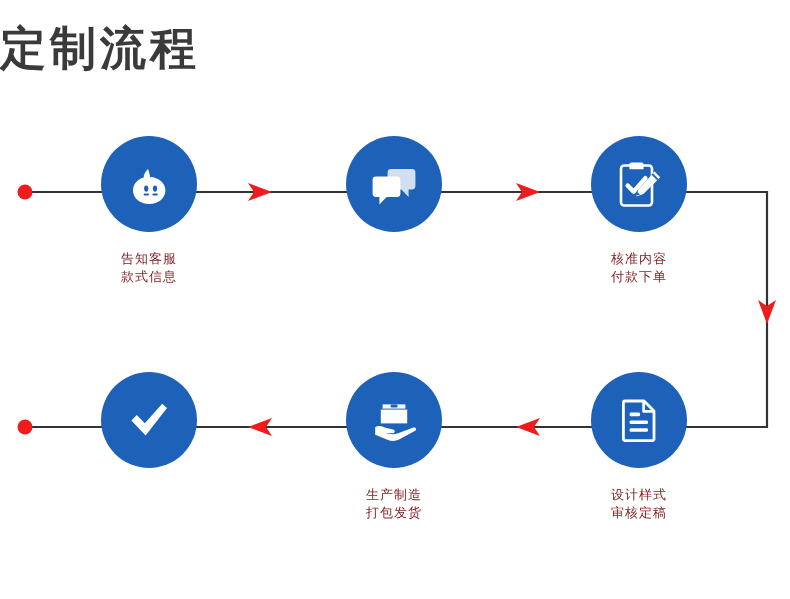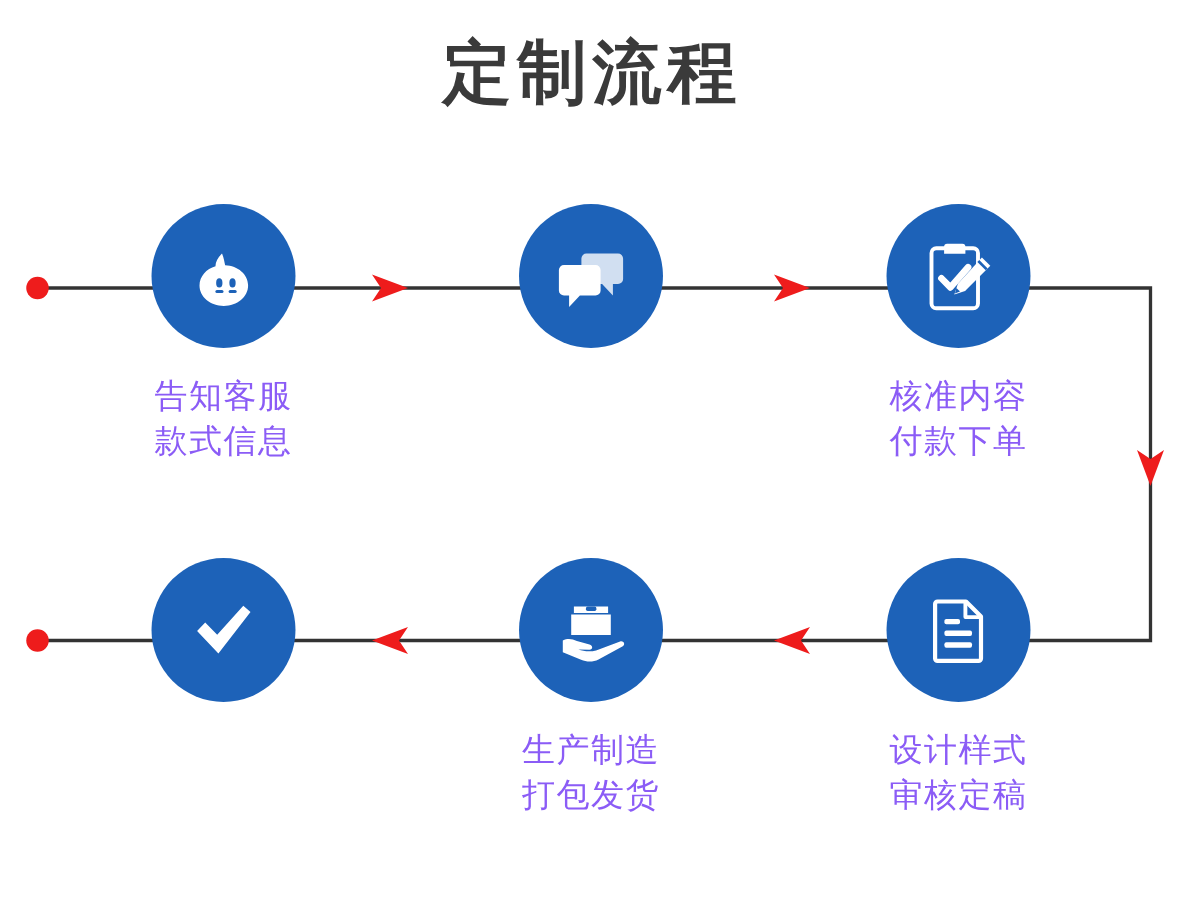--- a/index.html
+++ b/index.html
@@ -14,21 +14,20 @@
     position: relative;
     width: 790px;
     height: 599px;
     background: #ffffff;
   }
   #page-title {
     position: absolute;
     top: 22px;
     left: 0;
     width: 790px;
-    text-align: center;
     font-size: 46px;
     font-weight: bold;
     color: #3a3a3a;
     letter-spacing: 4px;
     line-height: 1.15;
   }
   
   #connectors {
     position: absolute;
     top: 0; left: 0;
@@ -49,23 +48,23 @@
     margin: 0 auto;
     border-radius: 50%;
     background: #1d62b8;
     display: flex;
     align-items: center;
     justify-content: center;
   }
   .circle svg { display: block; }
   .step-label {
     margin-top: 18px;
-    font-size: 22px;
+    font-size: 13px;
     line-height: 1.38;
-    color: #8b5cf6;
+    color: #7f1d1d;
     letter-spacing: 1px;
     white-space: pre-line;
   }
   
   .row-top    { top: 136px; }
   .row-bottom { top: 372px; }
   .col-1 { left: 54px; }
   .col-2 { left: 299px; }
   .col-3 { left: 544px; }
 </style>

